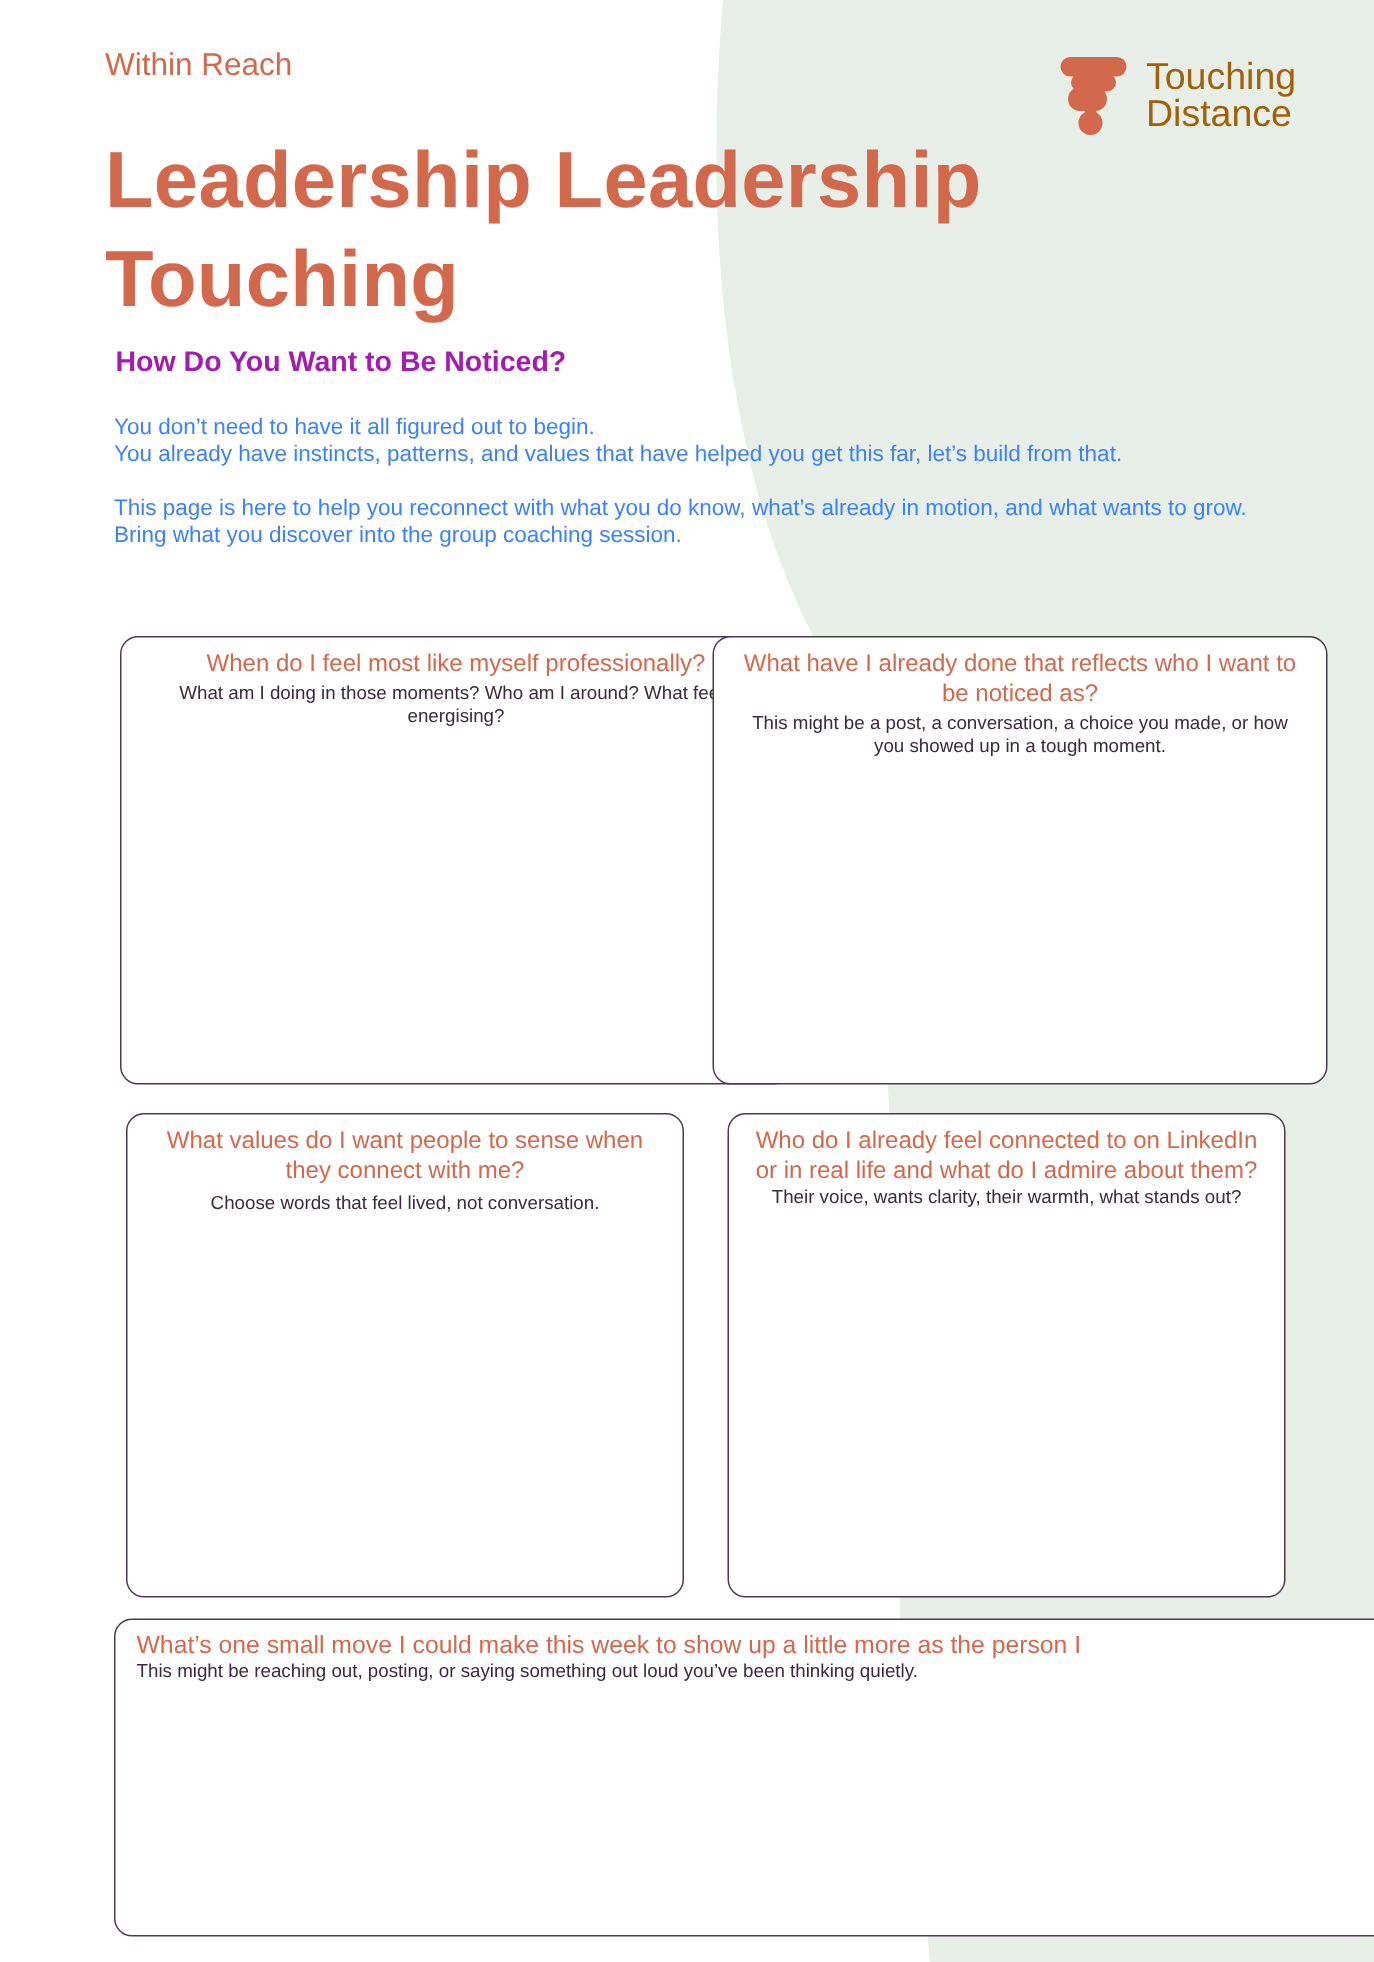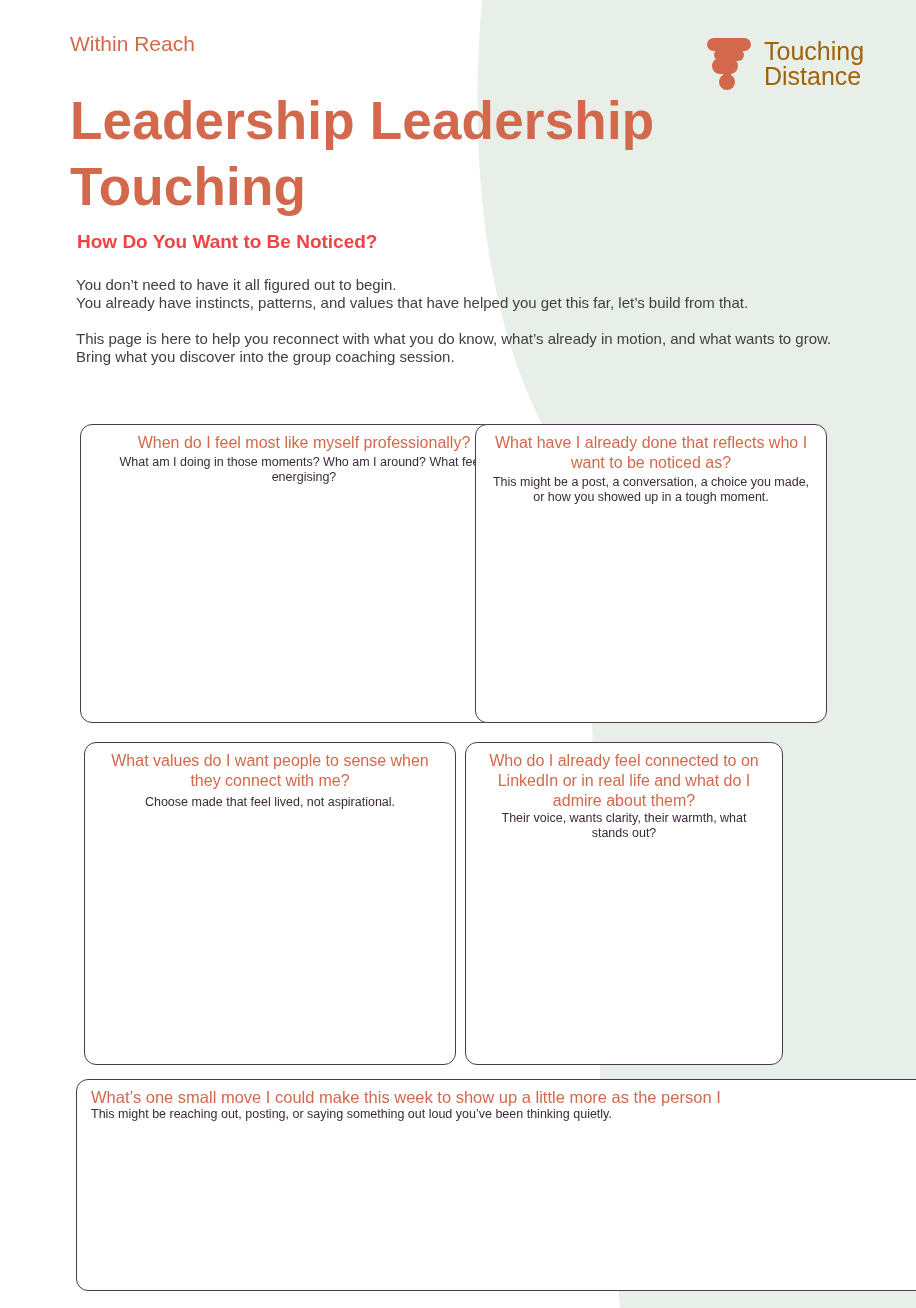--- a/index.html
+++ b/index.html
@@ -52,30 +52,30 @@
     .logo-text {
       font-size: 25px;
       line-height: 25px;
       color: #a16207;
     }
     .section-heading {
       position: absolute;
       left: 77px; top: 231px;
       font-size: 19px;
       font-weight: bold;
-      color: #ef4444;
+      color: #a21caf;
       z-index: 2;
     }
     .intro {
       position: absolute;
       left: 76px; top: 276px;
       width: 760px;
       font-size: 15px;
       line-height: 18px;
-      color: #404040;
+      color: #3b82f6;
       z-index: 2;
     }
     .intro p { margin: 0; }
     .intro p + p { margin-top: 18px; }
 
     .box {
       position: absolute;
       background: #ffffff;
       border: 1.5px solid #4c3a4c;
       border-radius: 12px;
@@ -100,23 +100,23 @@
       border: none;
       outline: none;
       background: transparent;
       resize: none;
       font-family: "Liberation Sans", sans-serif;
       font-size: 13px;
       color: #3a2a3a;
       margin-top: 6px;
     }
     #box1 { left: 80px;  top: 424px;  width: 448px; height: 299px; }
-    #box2 { left: 475px; top: 424px;  width: 352px; height: 299px; }
+    #box2 { left: 475px; top: 424px;  width: 410px; height: 299px; }
     #box3 { left: 84px;  top: 742px;  width: 372px; height: 323px; }
-    #box4 { left: 465px; top: 742px;  width: 318px; height: 323px; }
+    #box4 { left: 485px; top: 742px;  width: 372px; height: 323px; }
     #box5 { left: 76px;  top: 1079px; width: 861px; height: 212px; text-align: left; padding: 7px 14px 0 14px; }
     #box5 .box-q { white-space: nowrap; overflow: hidden; font-size: 16.5px; }
     #box5 .box-hint { font-size: 12.5px; margin-top: 0; }
     #box1 .box-answer, #box2 .box-answer { height: 200px; }
     #box3 .box-answer { height: 240px; }
     #box4 .box-answer { height: 210px; }
     #box5 .box-answer { height: 150px; }
   </style>
 </head>
 <body>
@@ -163,21 +163,21 @@
 </div>
 
 <div class="box" id="box2">
   <div class="box-q">What have I already done that reflects who I want to be noticed as?</div>
   <div class="box-hint">This might be a post, a conversation, a choice you made, or how you showed up in a tough moment.</div>
   <textarea class="box-answer" style=""></textarea>
 </div>
 
 <div class="box" id="box3">
   <div class="box-q">What values do I want people to sense when they connect with me?</div>
-  <div class="box-hint" style="margin-top:4px;">Choose made that feel lived, not aspirational.</div>
+  <div class="box-hint" style="margin-top:4px;">Choose words that feel lived, not conversation.</div>
   <textarea class="box-answer" style=""></textarea>
 </div>
 
 <div class="box" id="box4">
   <div class="box-q">Who do I already feel connected to on LinkedIn or in real life and what do I admire about them?</div>
   <div class="box-hint" style="margin-top:0;">Their voice, wants clarity, their warmth, what stands out?</div>
   <textarea class="box-answer" style=""></textarea>
 </div>
 
 <div class="box" id="box5">

